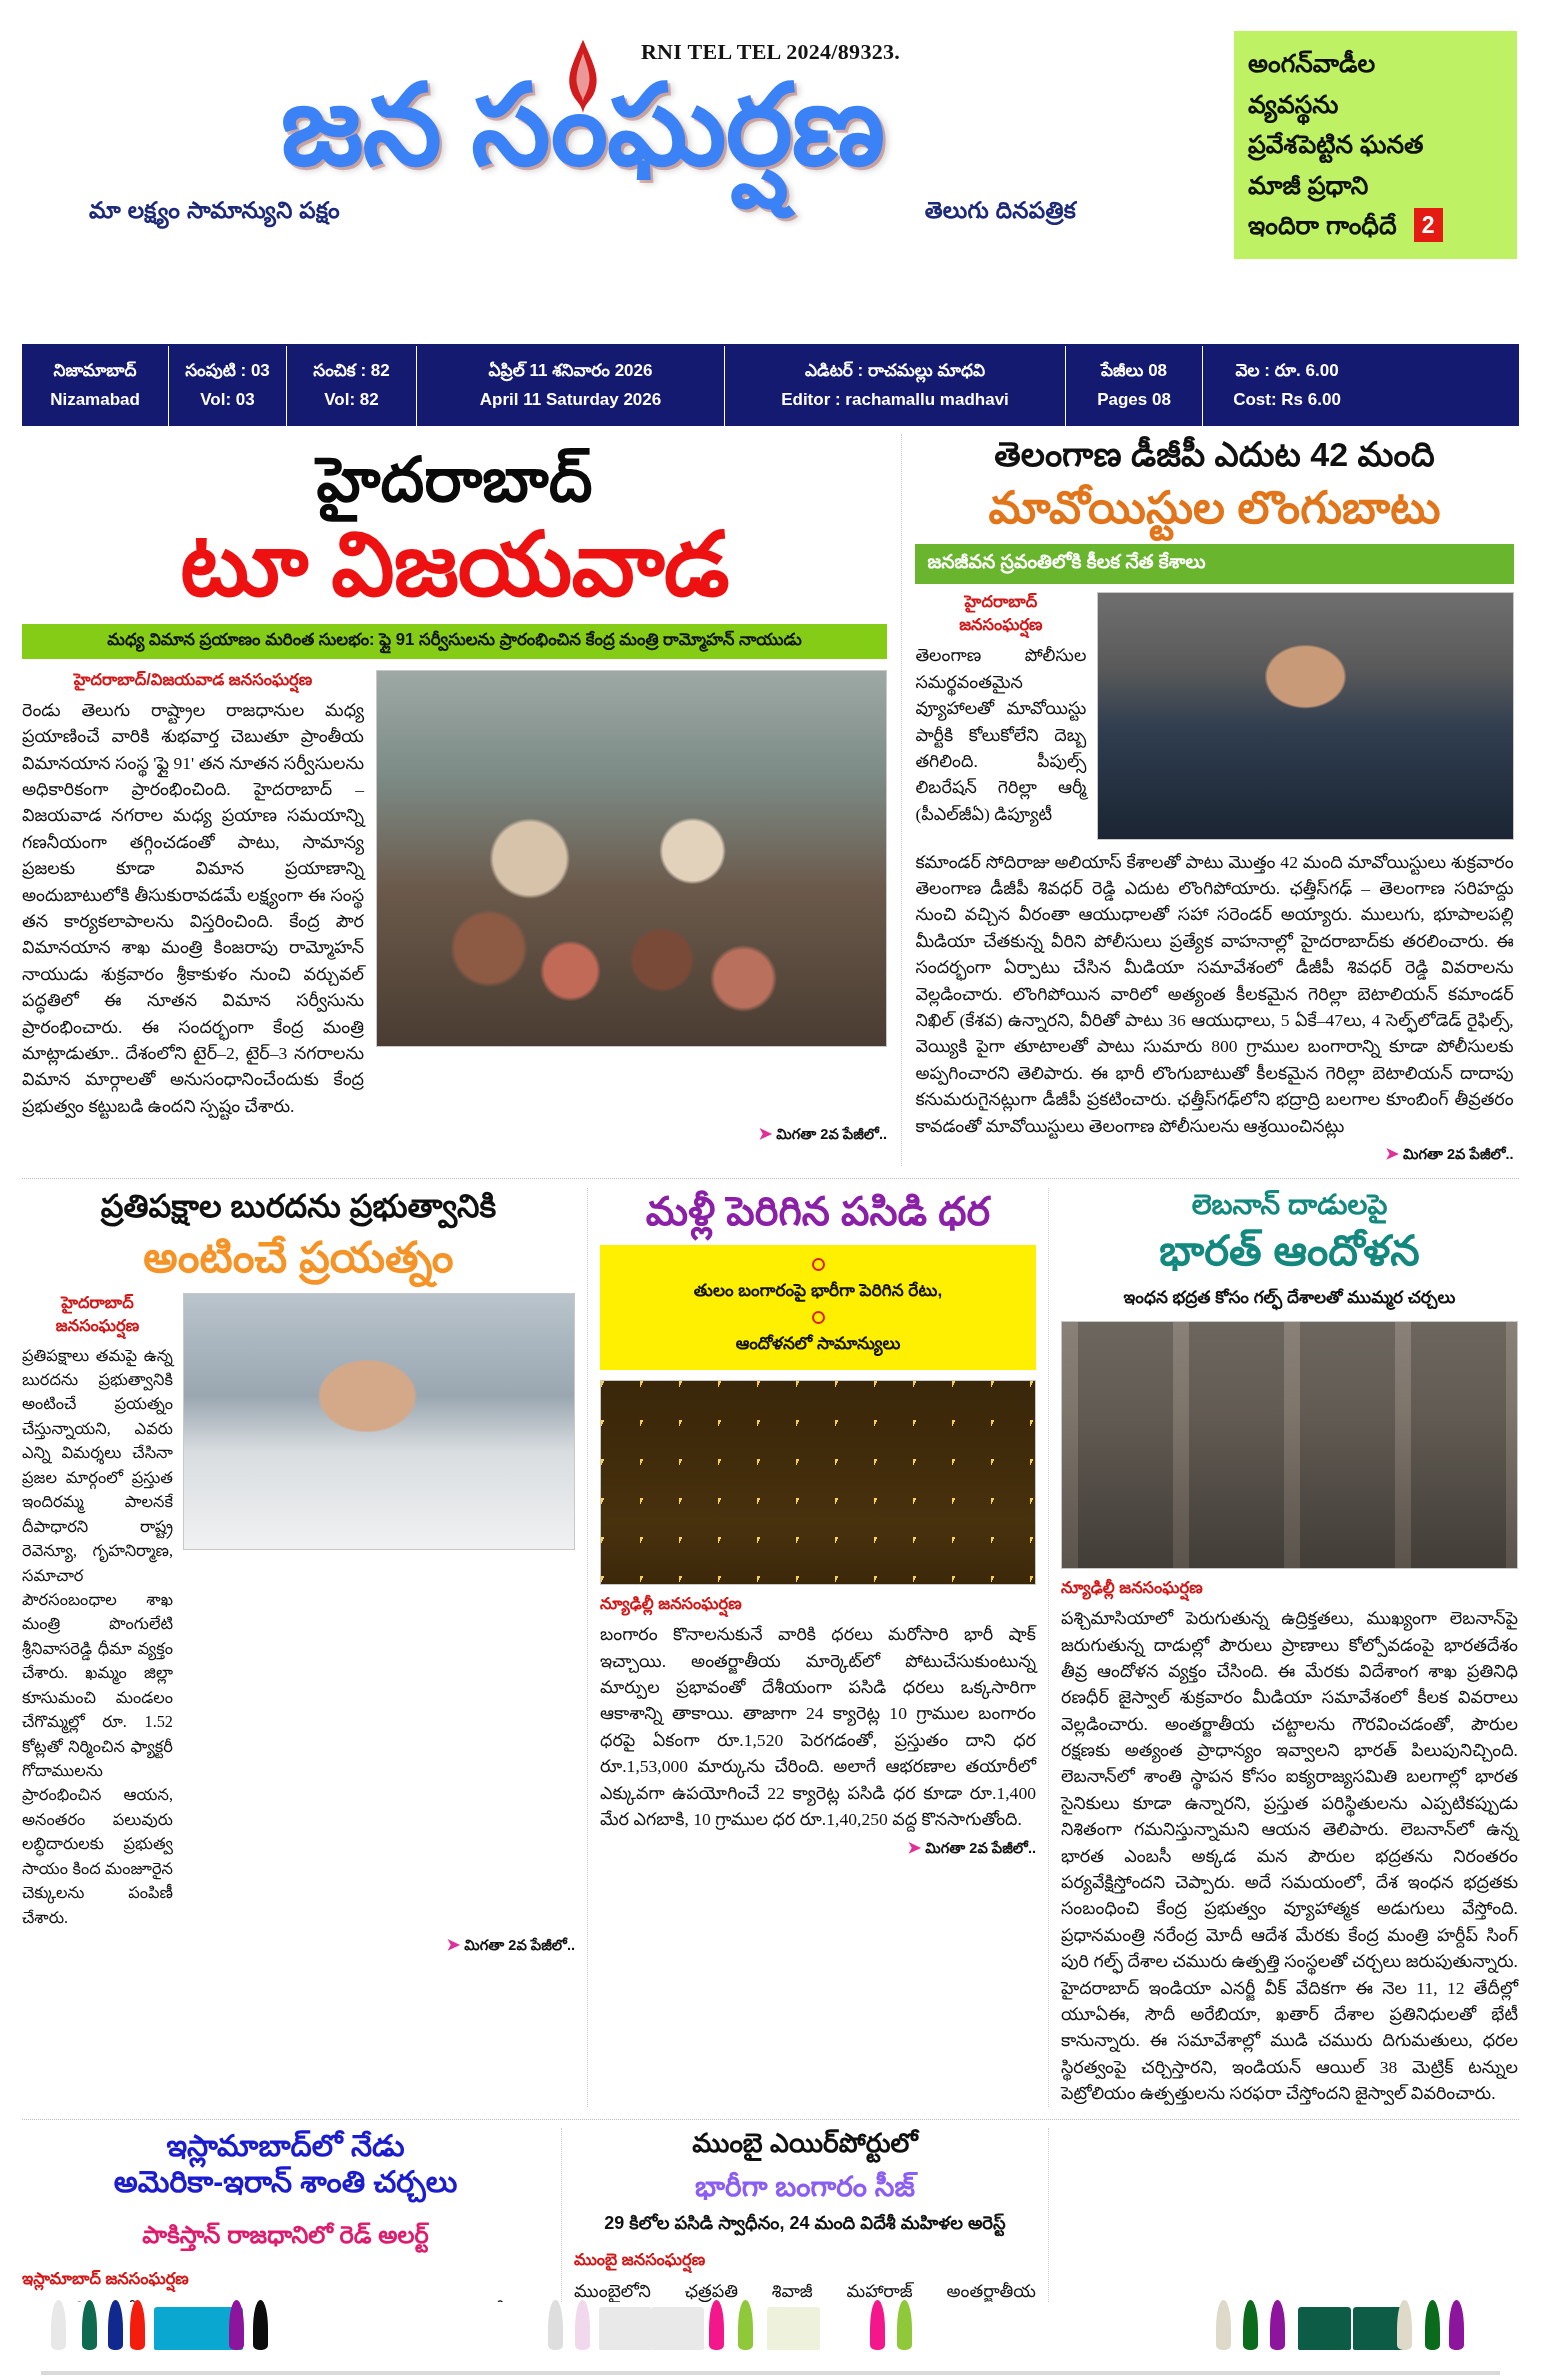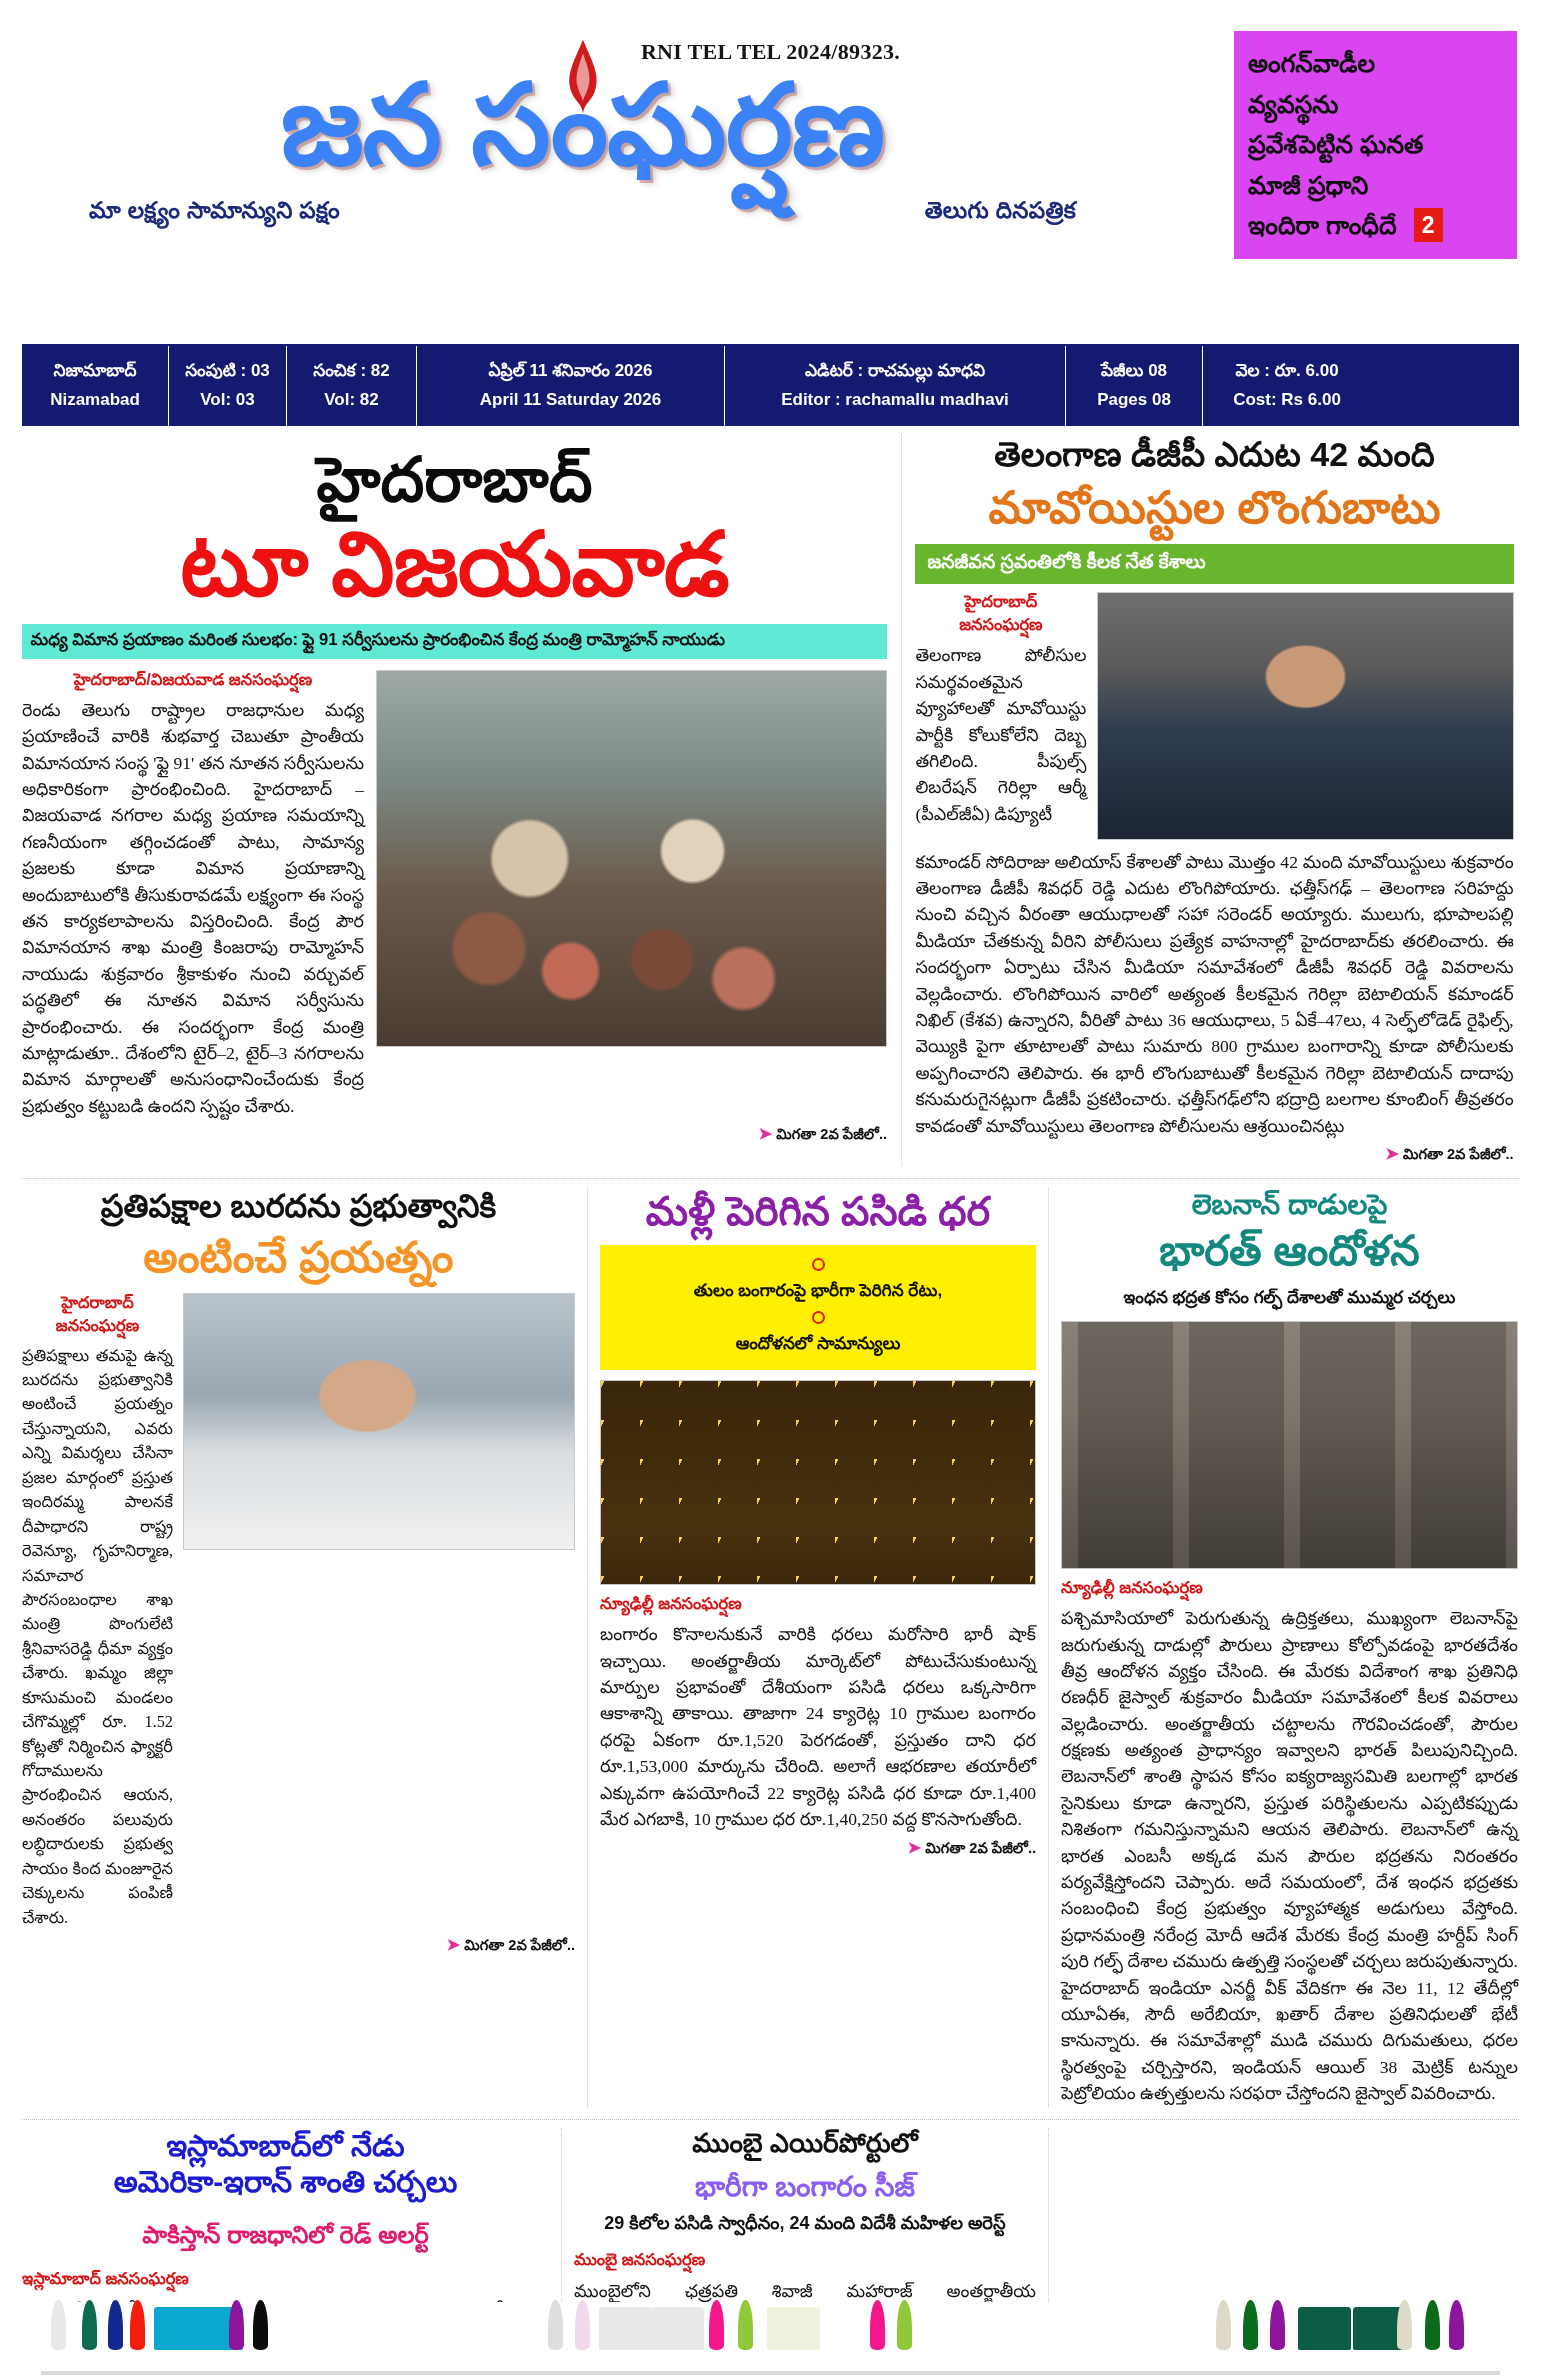--- a/index.html
+++ b/index.html
@@ -39,21 +39,21 @@
     display:flex; justify-content:space-between; align-items:flex-end;
     padding:12px 33px 0 33px;
   }
   .tagline-left, .tagline-right {
     font-size:23px; font-weight:800; color:#1d2a7a; letter-spacing:0.3px;
   }
 
   
   .promo {
     position:absolute; right:1.7px; top:31px; width:283px; min-height:171px;
-    background:#d946ef; padding:12px 13.7px 13.7px 13.7px;
+    background:#bef264; padding:12px 13.7px 13.7px 13.7px;
   }
   .promo-line {
     font-size:25px; font-weight:800; color:#111; line-height:1.62;
     white-space:nowrap;
   }
   .promo-last { display:flex; align-items:center; gap:17px; }
   .promo-page {
     background:#e31b13; color:#fff; font-size:23px; font-weight:900;
     width:29px; height:34px; display:flex; align-items:center; justify-content:center;
   }
@@ -94,22 +94,22 @@
 
   .lead-kicker {
     text-align:center; font-size:62px; font-weight:900; color:#0a0a0a;
     line-height:1.1; margin-top:12px;
   }
   .lead-main {
     text-align:center; font-size:89px; font-weight:900; color:#ee1111;
     line-height:1.08; margin-top:1.7px; letter-spacing:-0.9px;
   }
   .yellow-strip {
-    background:#5eead4; padding:6px 8.6px; margin-top:12px;
-    font-size:16.7px; font-weight:700; color:#111;
+    background:#84cc16; padding:6px 8.6px; margin-top:12px;
+    font-size:16.7px; font-weight:700; text-align:center; color:#111;
     white-space:nowrap; overflow:hidden;
   }
   .lead-body { display:flex; gap:12px; margin-top:10.3px; }
   .lead-col  { width:342px; }
   .lead-photo { flex:1; }
   .photo {
     width:100%; height:100%; display:block; border:0.9px solid #c8c8c8;
   }
 
   

